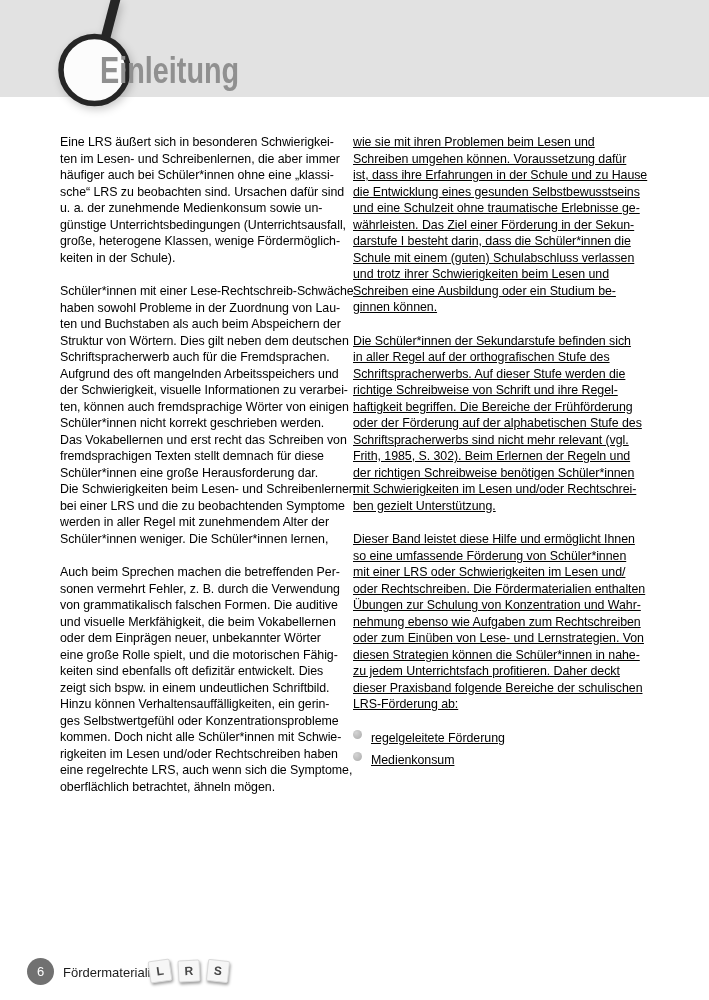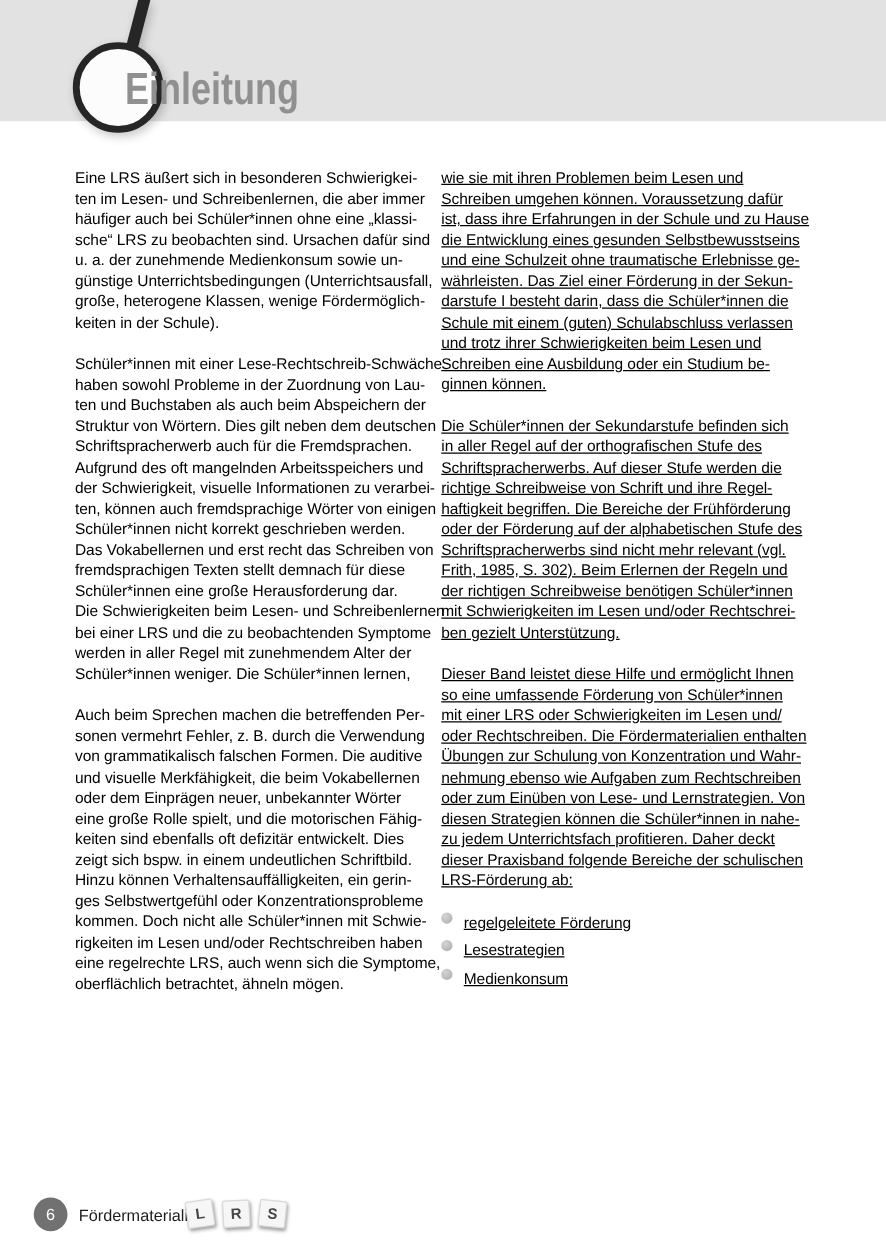--- a/index.html
+++ b/index.html
@@ -149,24 +149,20 @@
 dieser Praxisband folgende Bereiche der schulischen
 LRS-Förderung ab:</p>
       </div>
     <div class="bullet-list">
 
         <div class="bullet-row">
           <span class="bullet-dot"></span>
           <span class="bullet-text">regelgeleitete Förderung</span>
         </div>
 
-        <div class="bullet-row">
-          <span class="bullet-dot"></span>
-          <span class="bullet-text">Lesestrategien</span>
-        </div>
 
         <div class="bullet-row">
           <span class="bullet-dot"></span>
           <span class="bullet-text">Medienkonsum</span>
         </div>
 
       </div>
   </div>
 
   <div class="page-badge">6</div>

